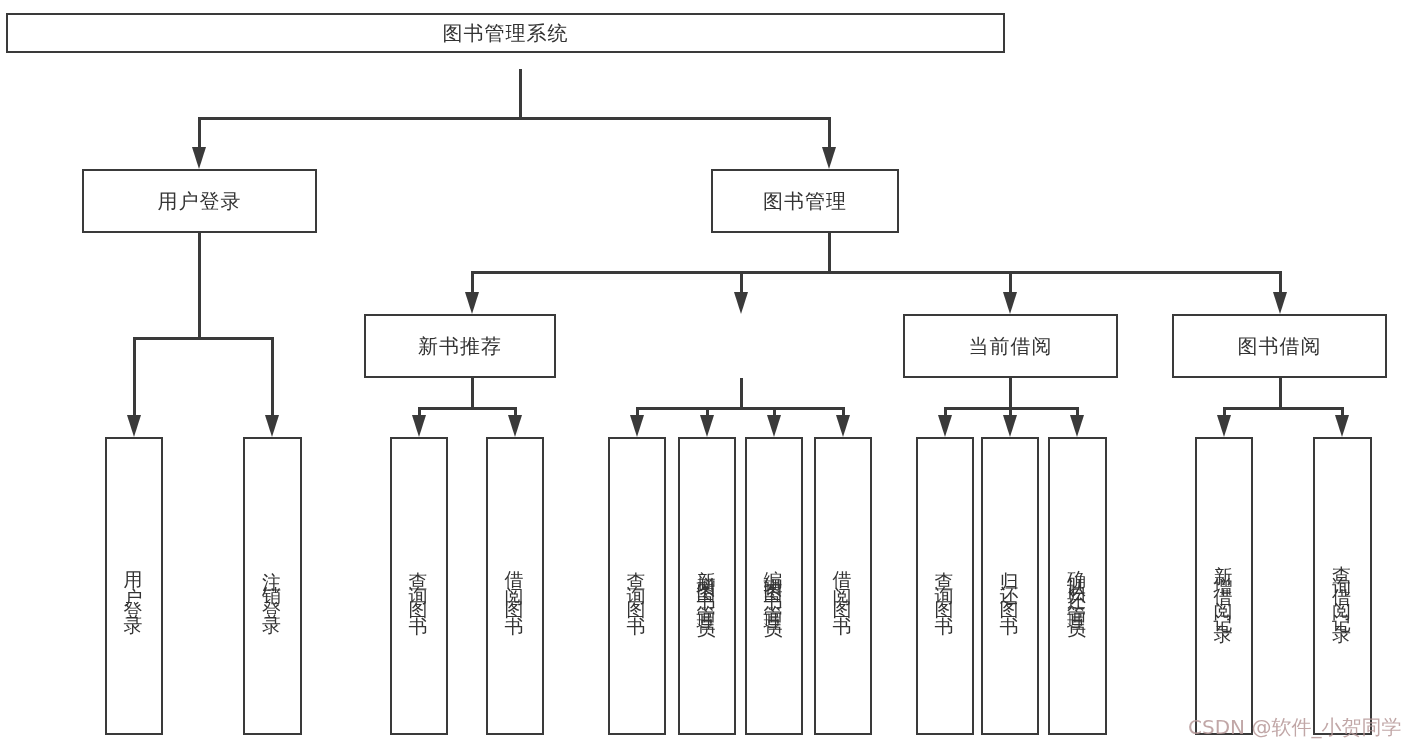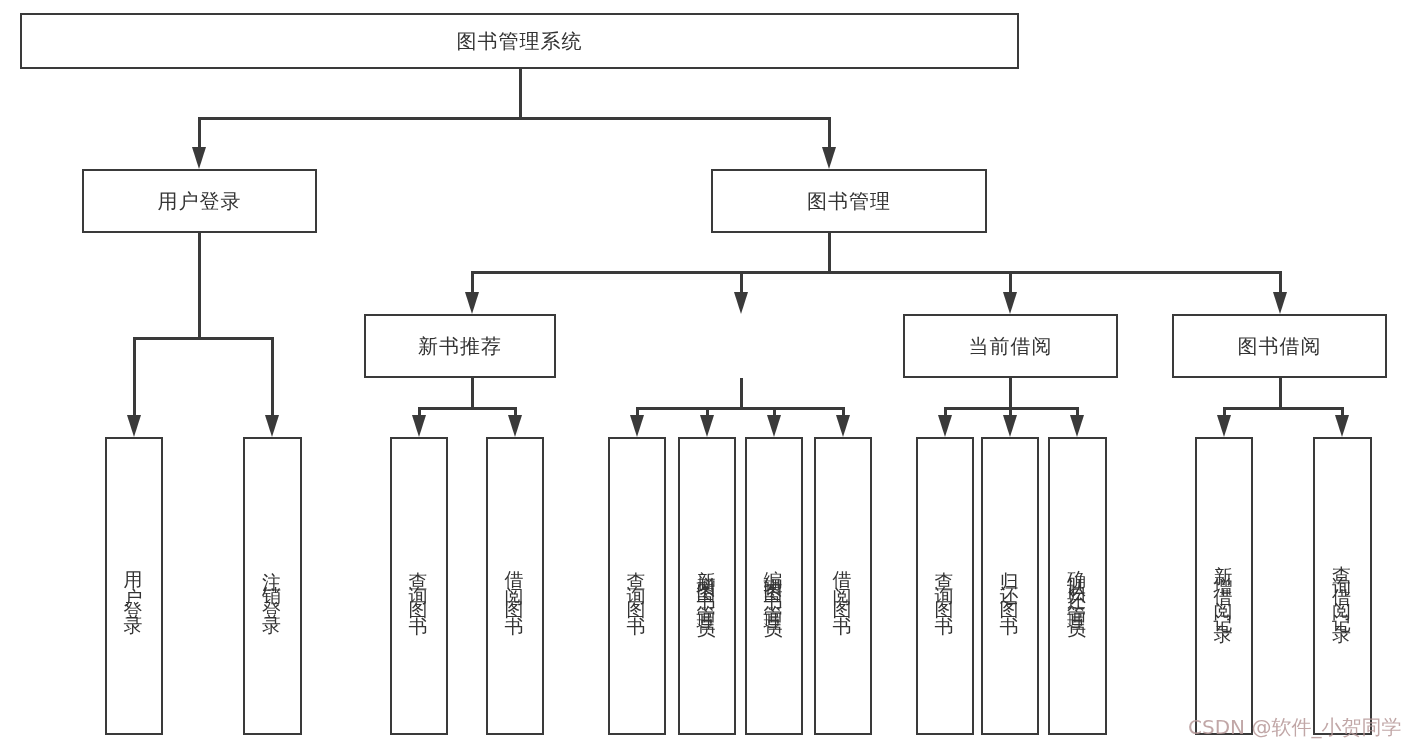--- a/index.html
+++ b/index.html
@@ -48,35 +48,35 @@
     color:rgba(182,152,152,0.85);
     white-space:nowrap;
     z-index:10;
   }
 </style>
 </head>
 <body>
 
 <div id="canvas">
 
-  <div class="box" style="left:20px;top:13px;width:999px;height:56px">
+  <div class="box" style="left:6px;top:13px;width:999px;height:40px">
     <span>图书管理系统</span>
   </div>
 
   <div class="vline" style="left:519px;top:69px;height:48px"></div>
   <div class="hline" style="left:198px;top:117px;width:632px"></div>
   <div class="vline" style="left:198px;top:117px;height:31px"></div>
   <div class="arrow" style="left:192px;top:147px"></div>
   <div class="vline" style="left:828px;top:117px;height:31px"></div>
   <div class="arrow" style="left:822px;top:147px"></div>
 
   <div class="box" style="left:82px;top:169px;width:235px;height:64px">
     <span>用户登录</span>
   </div>
-  <div class="box" style="left:711px;top:169px;width:276px;height:64px">
+  <div class="box" style="left:711px;top:169px;width:188px;height:64px">
     <span>图书管理</span>
   </div>
 
   <div class="vline" style="left:198px;top:233px;height:104px"></div>
   <div class="hline" style="left:133px;top:337px;width:140px"></div>
   <div class="vline" style="left:133px;top:337px;height:79px"></div>
   <div class="arrow" style="left:127px;top:415px"></div>
   <div class="vline" style="left:271px;top:337px;height:79px"></div>
   <div class="arrow" style="left:265px;top:415px"></div>
 

